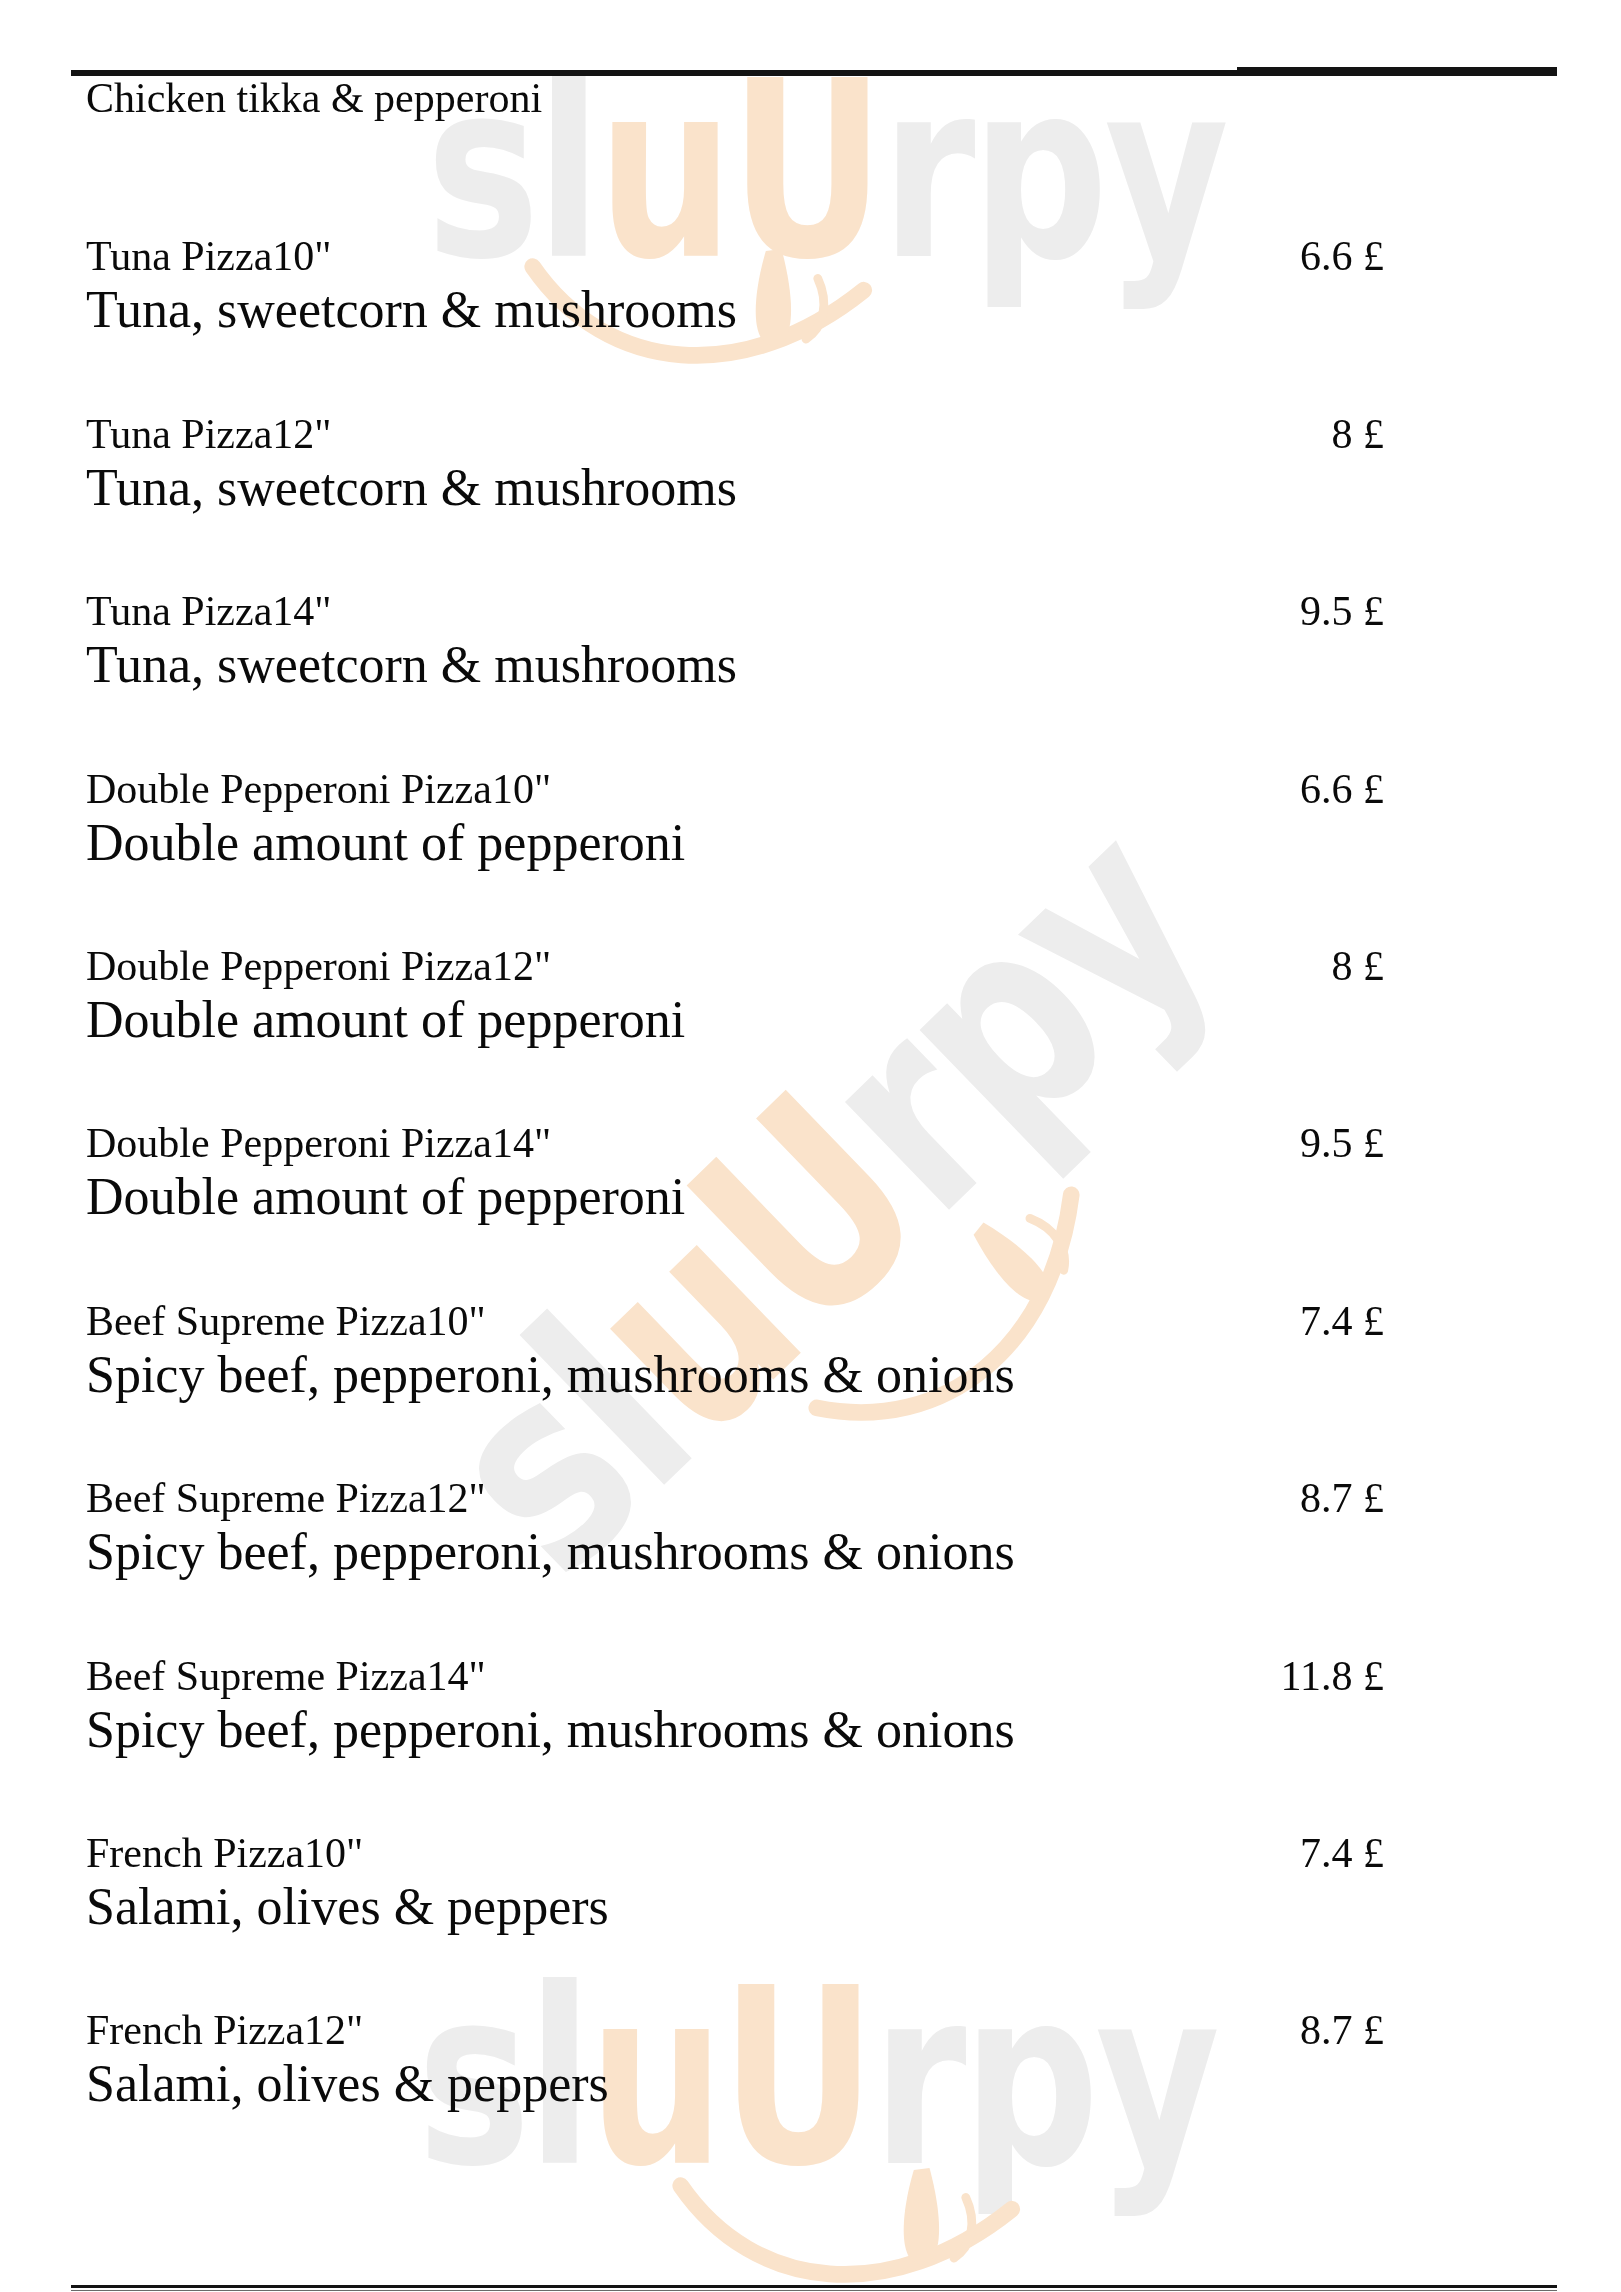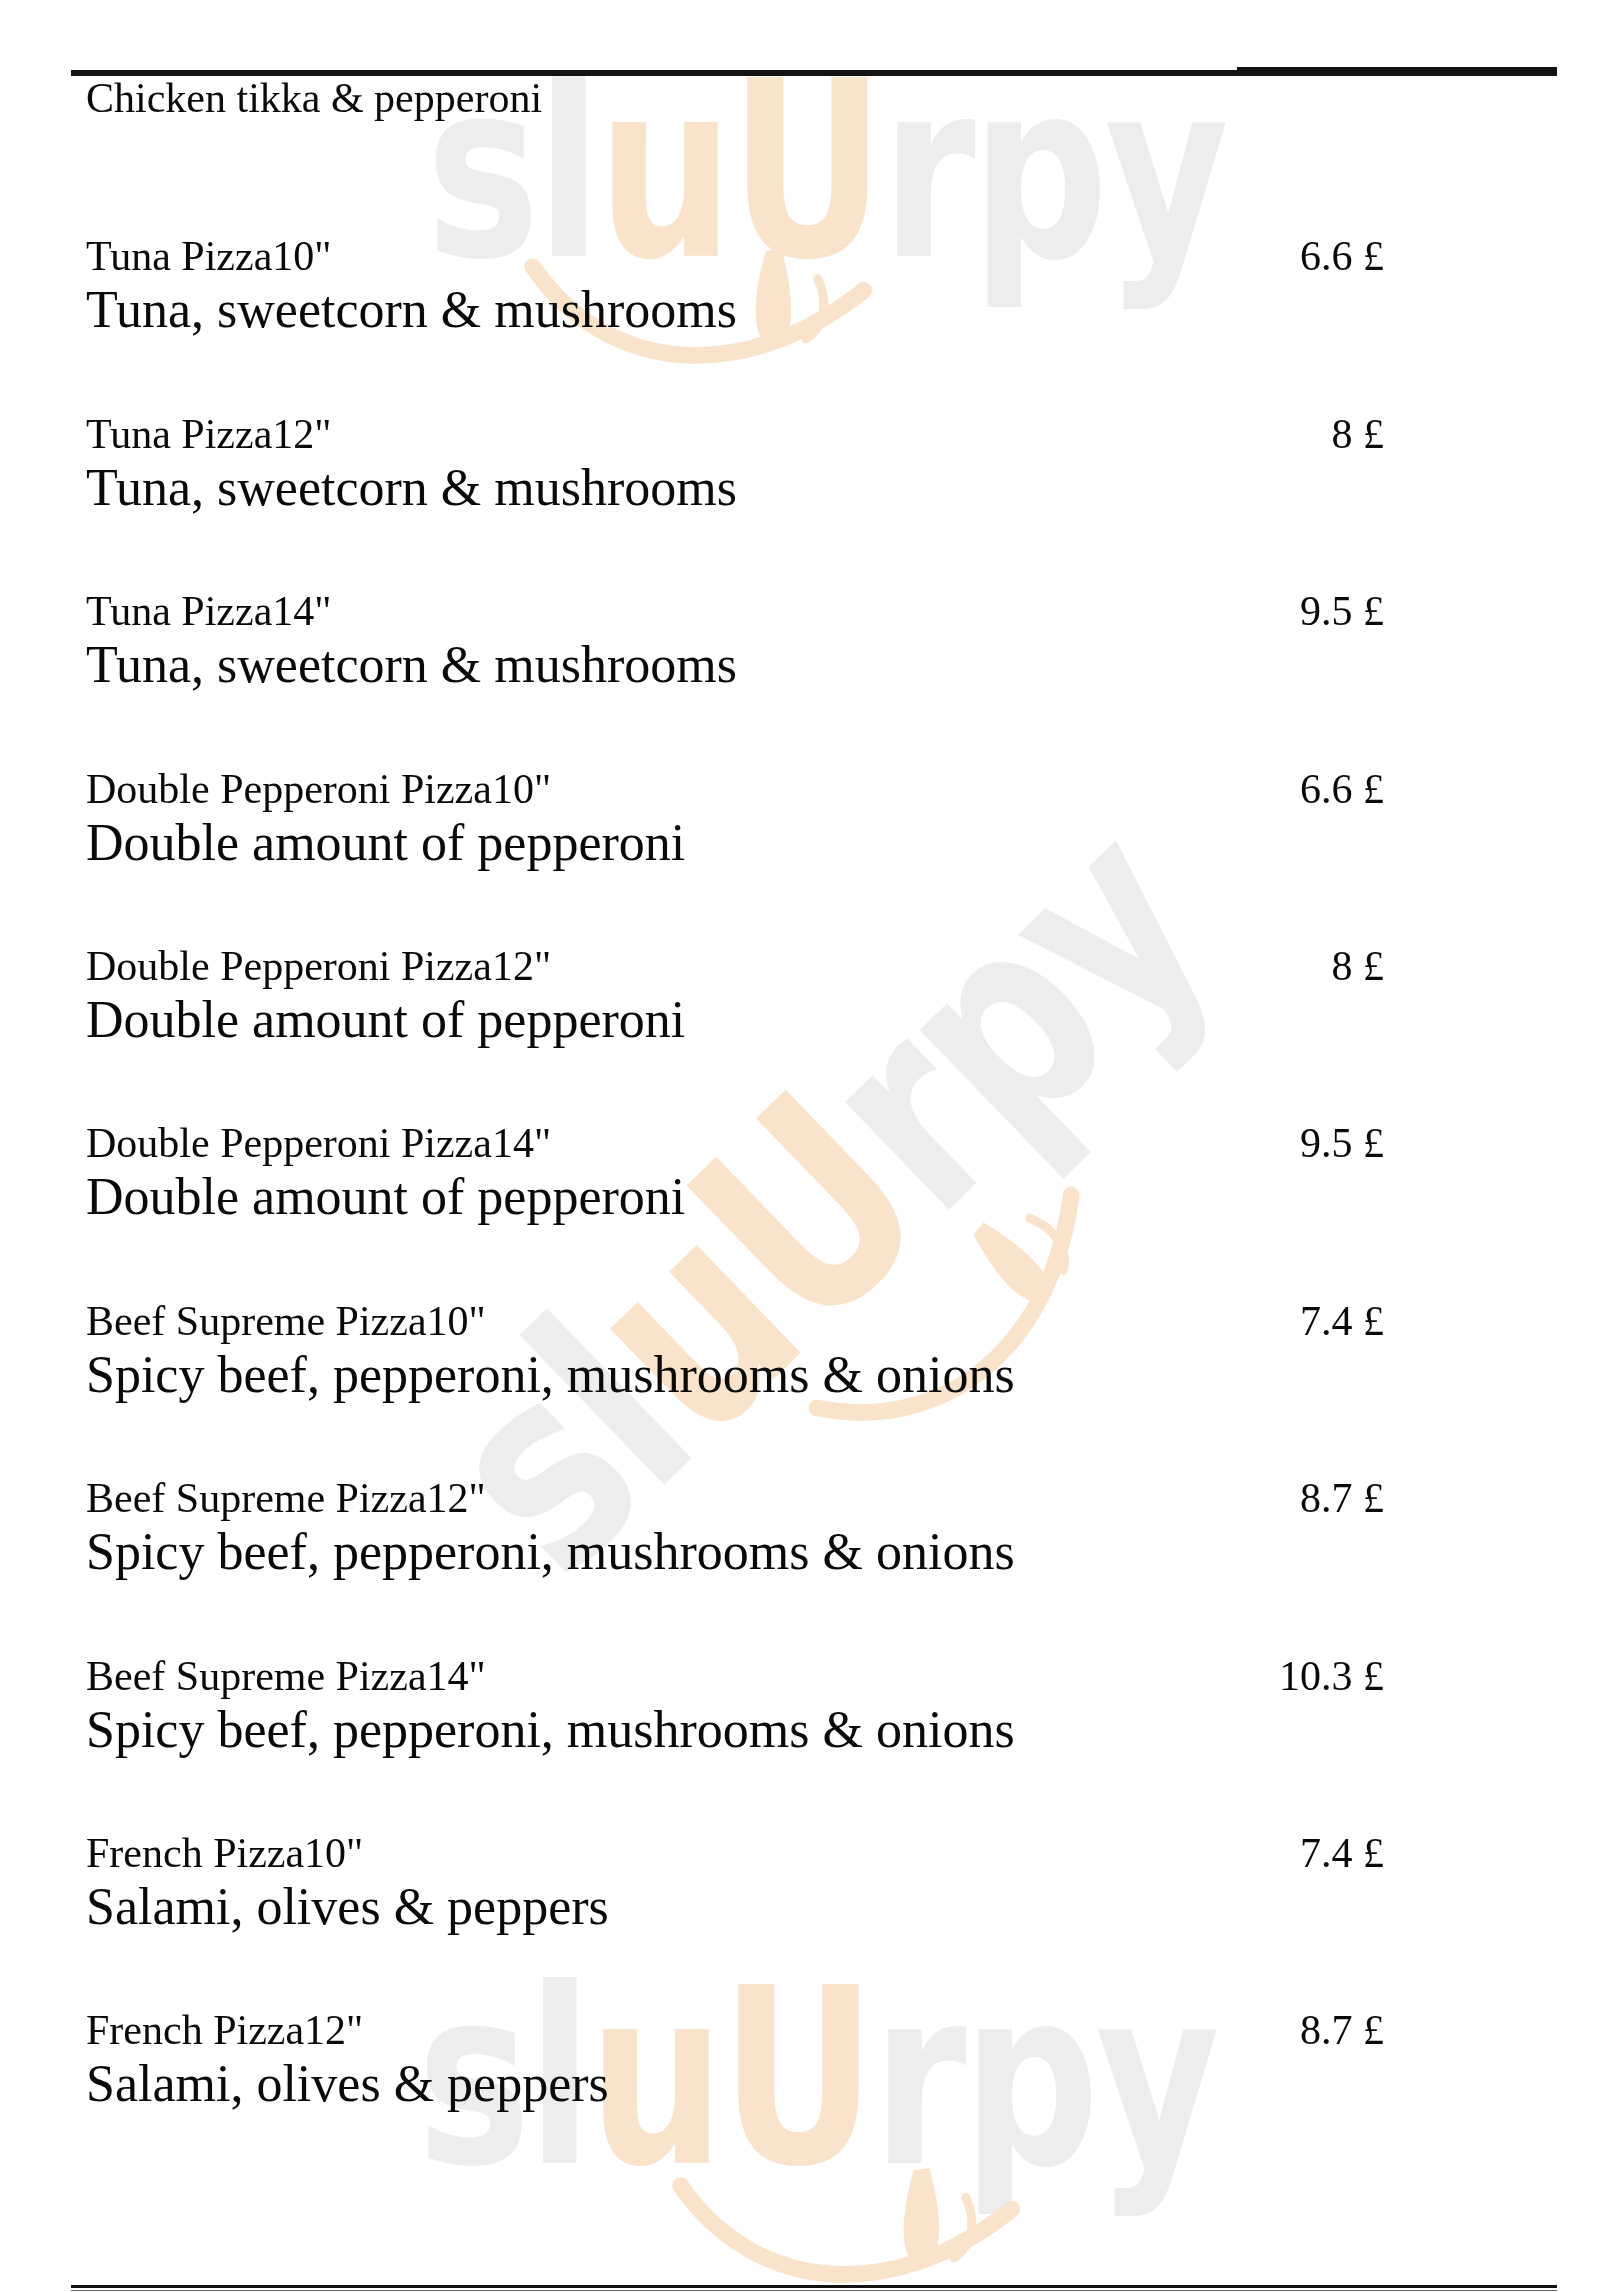--- a/index.html
+++ b/index.html
@@ -143,21 +143,21 @@
 
   <div class="row" style="top: 1471px;">
     <div class="item-name">Beef Supreme Pizza12"</div>
     <div class="item-desc">Spicy beef, pepperoni, mushrooms &amp; onions</div>
     <div class="item-price">8.7 £</div>
   </div>
 
   <div class="row" style="top: 1649px;">
     <div class="item-name">Beef Supreme Pizza14"</div>
     <div class="item-desc">Spicy beef, pepperoni, mushrooms &amp; onions</div>
-    <div class="item-price">10.3 £</div>
+    <div class="item-price">11.8 £</div>
   </div>
 
   <div class="row" style="top: 1826px;">
     <div class="item-name">French Pizza10"</div>
     <div class="item-desc">Salami, olives &amp; peppers</div>
     <div class="item-price">7.4 £</div>
   </div>
 
   <div class="row" style="top: 2003px;">
     <div class="item-name">French Pizza12"</div>

